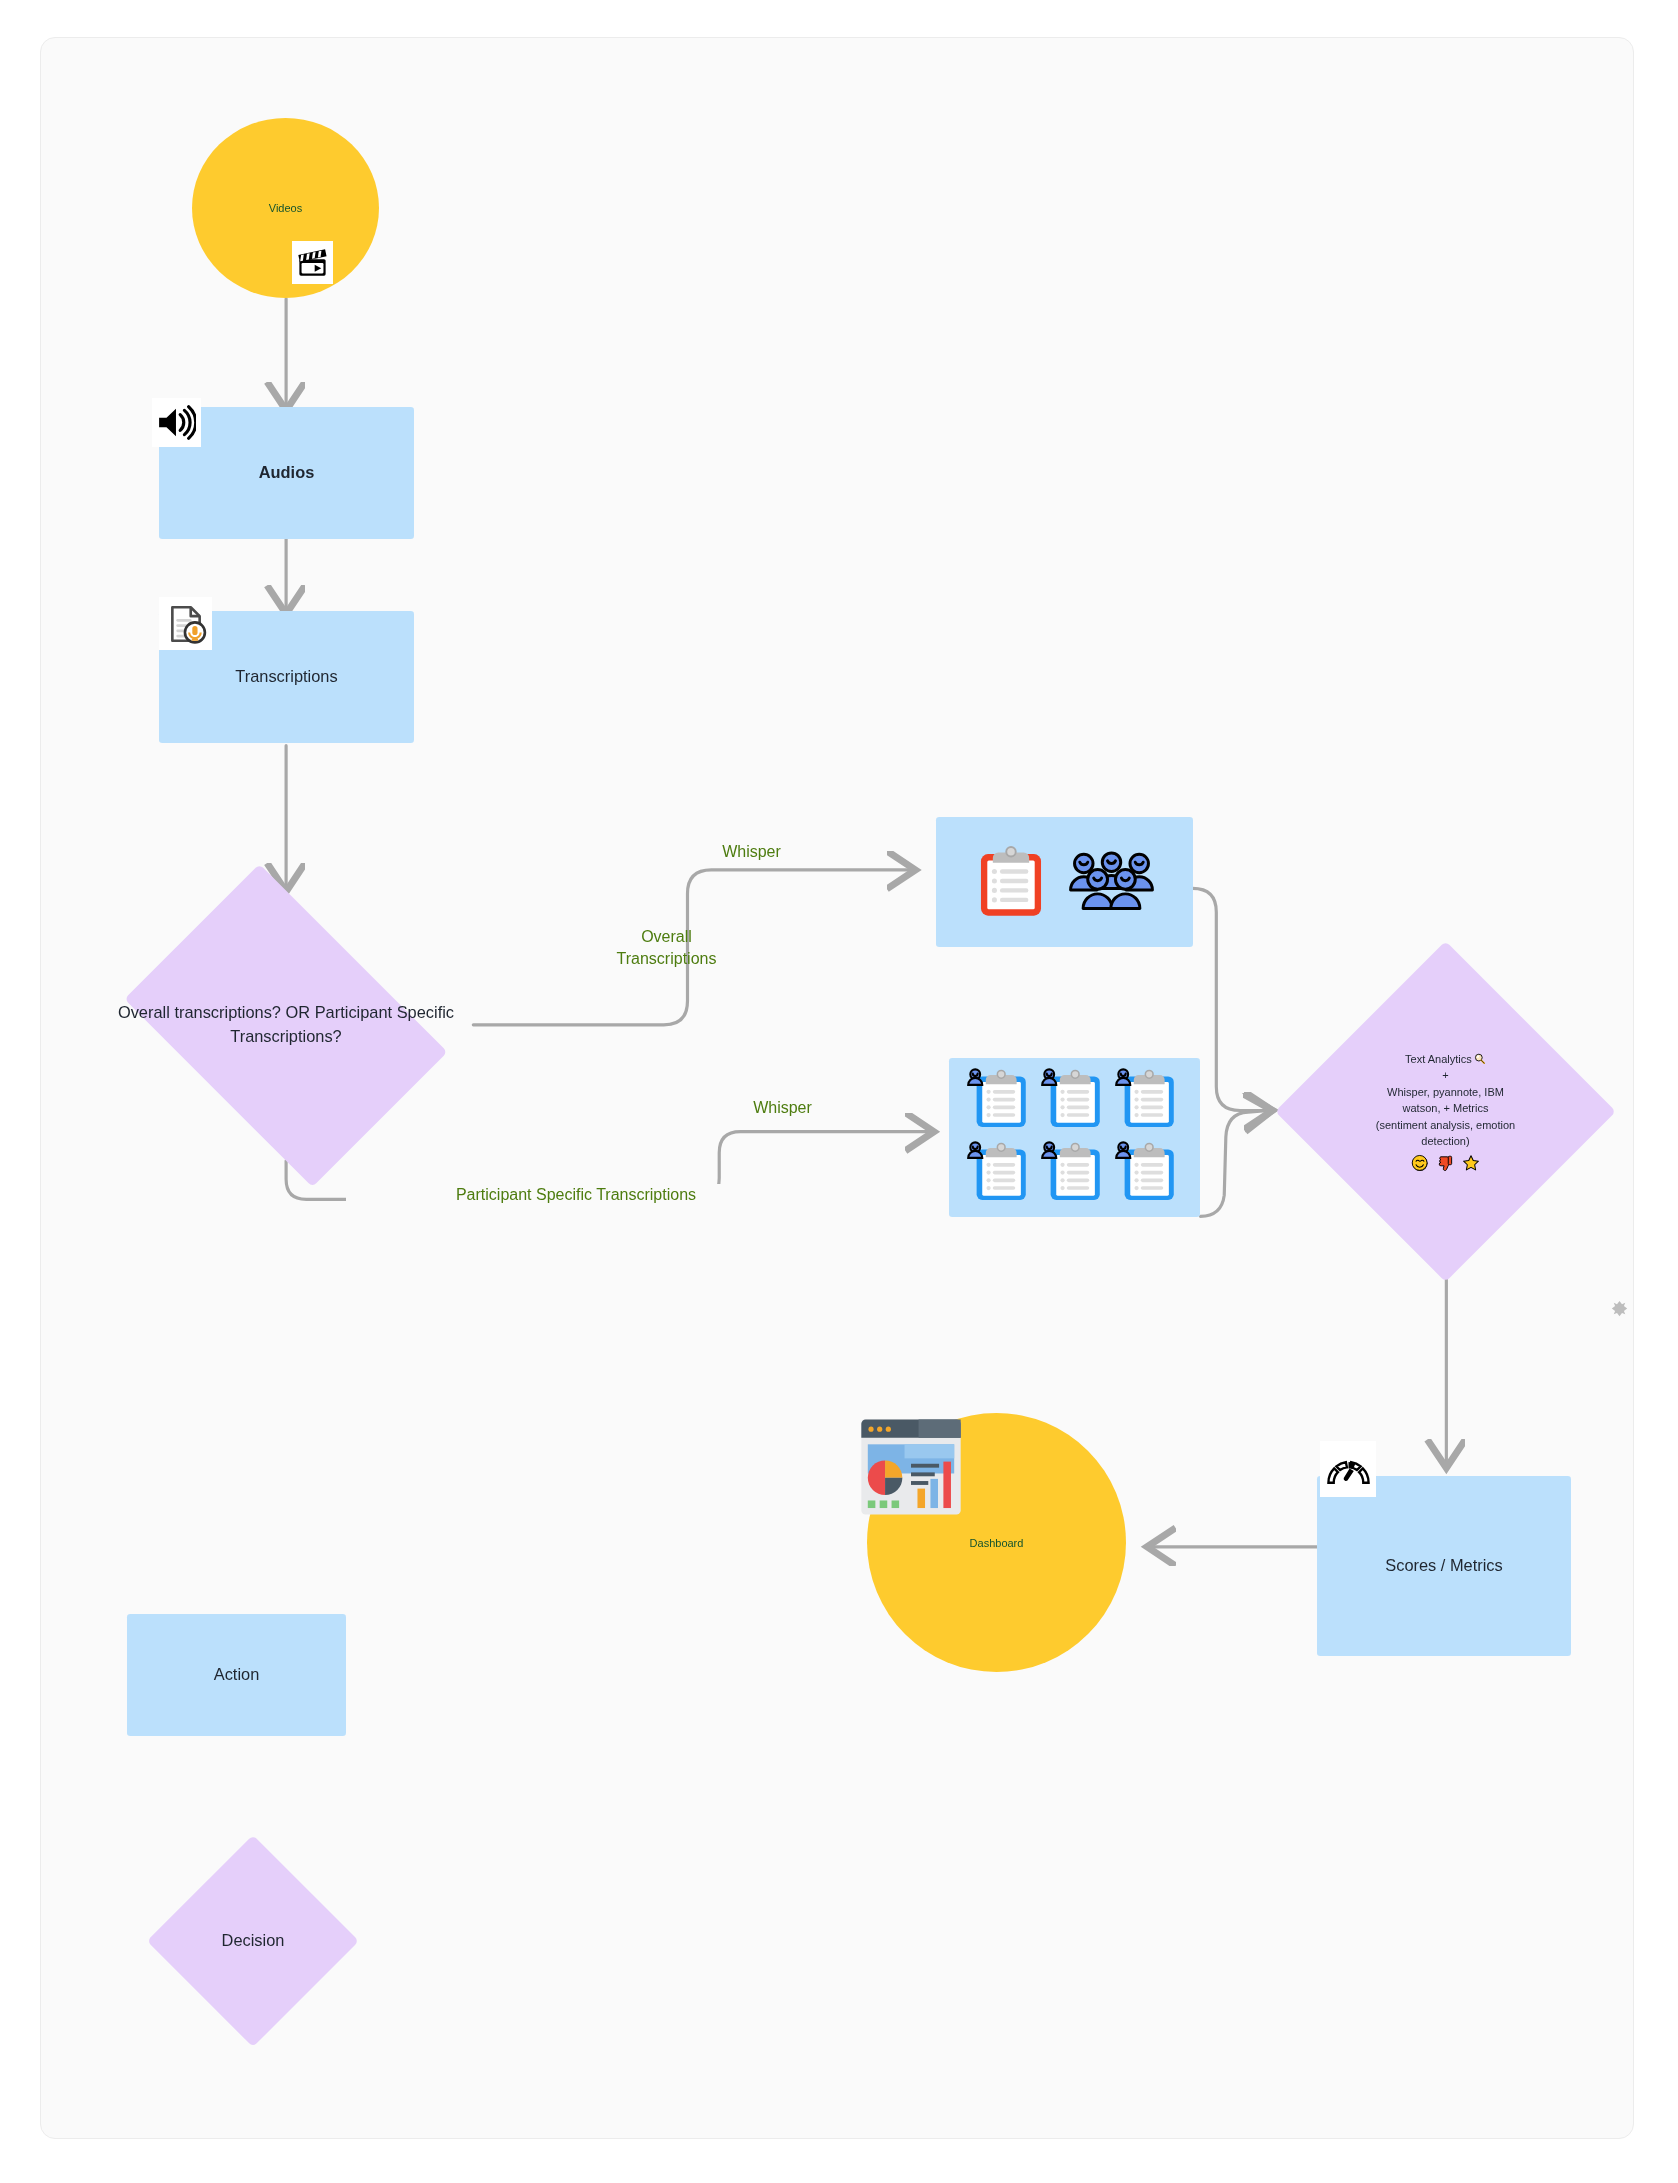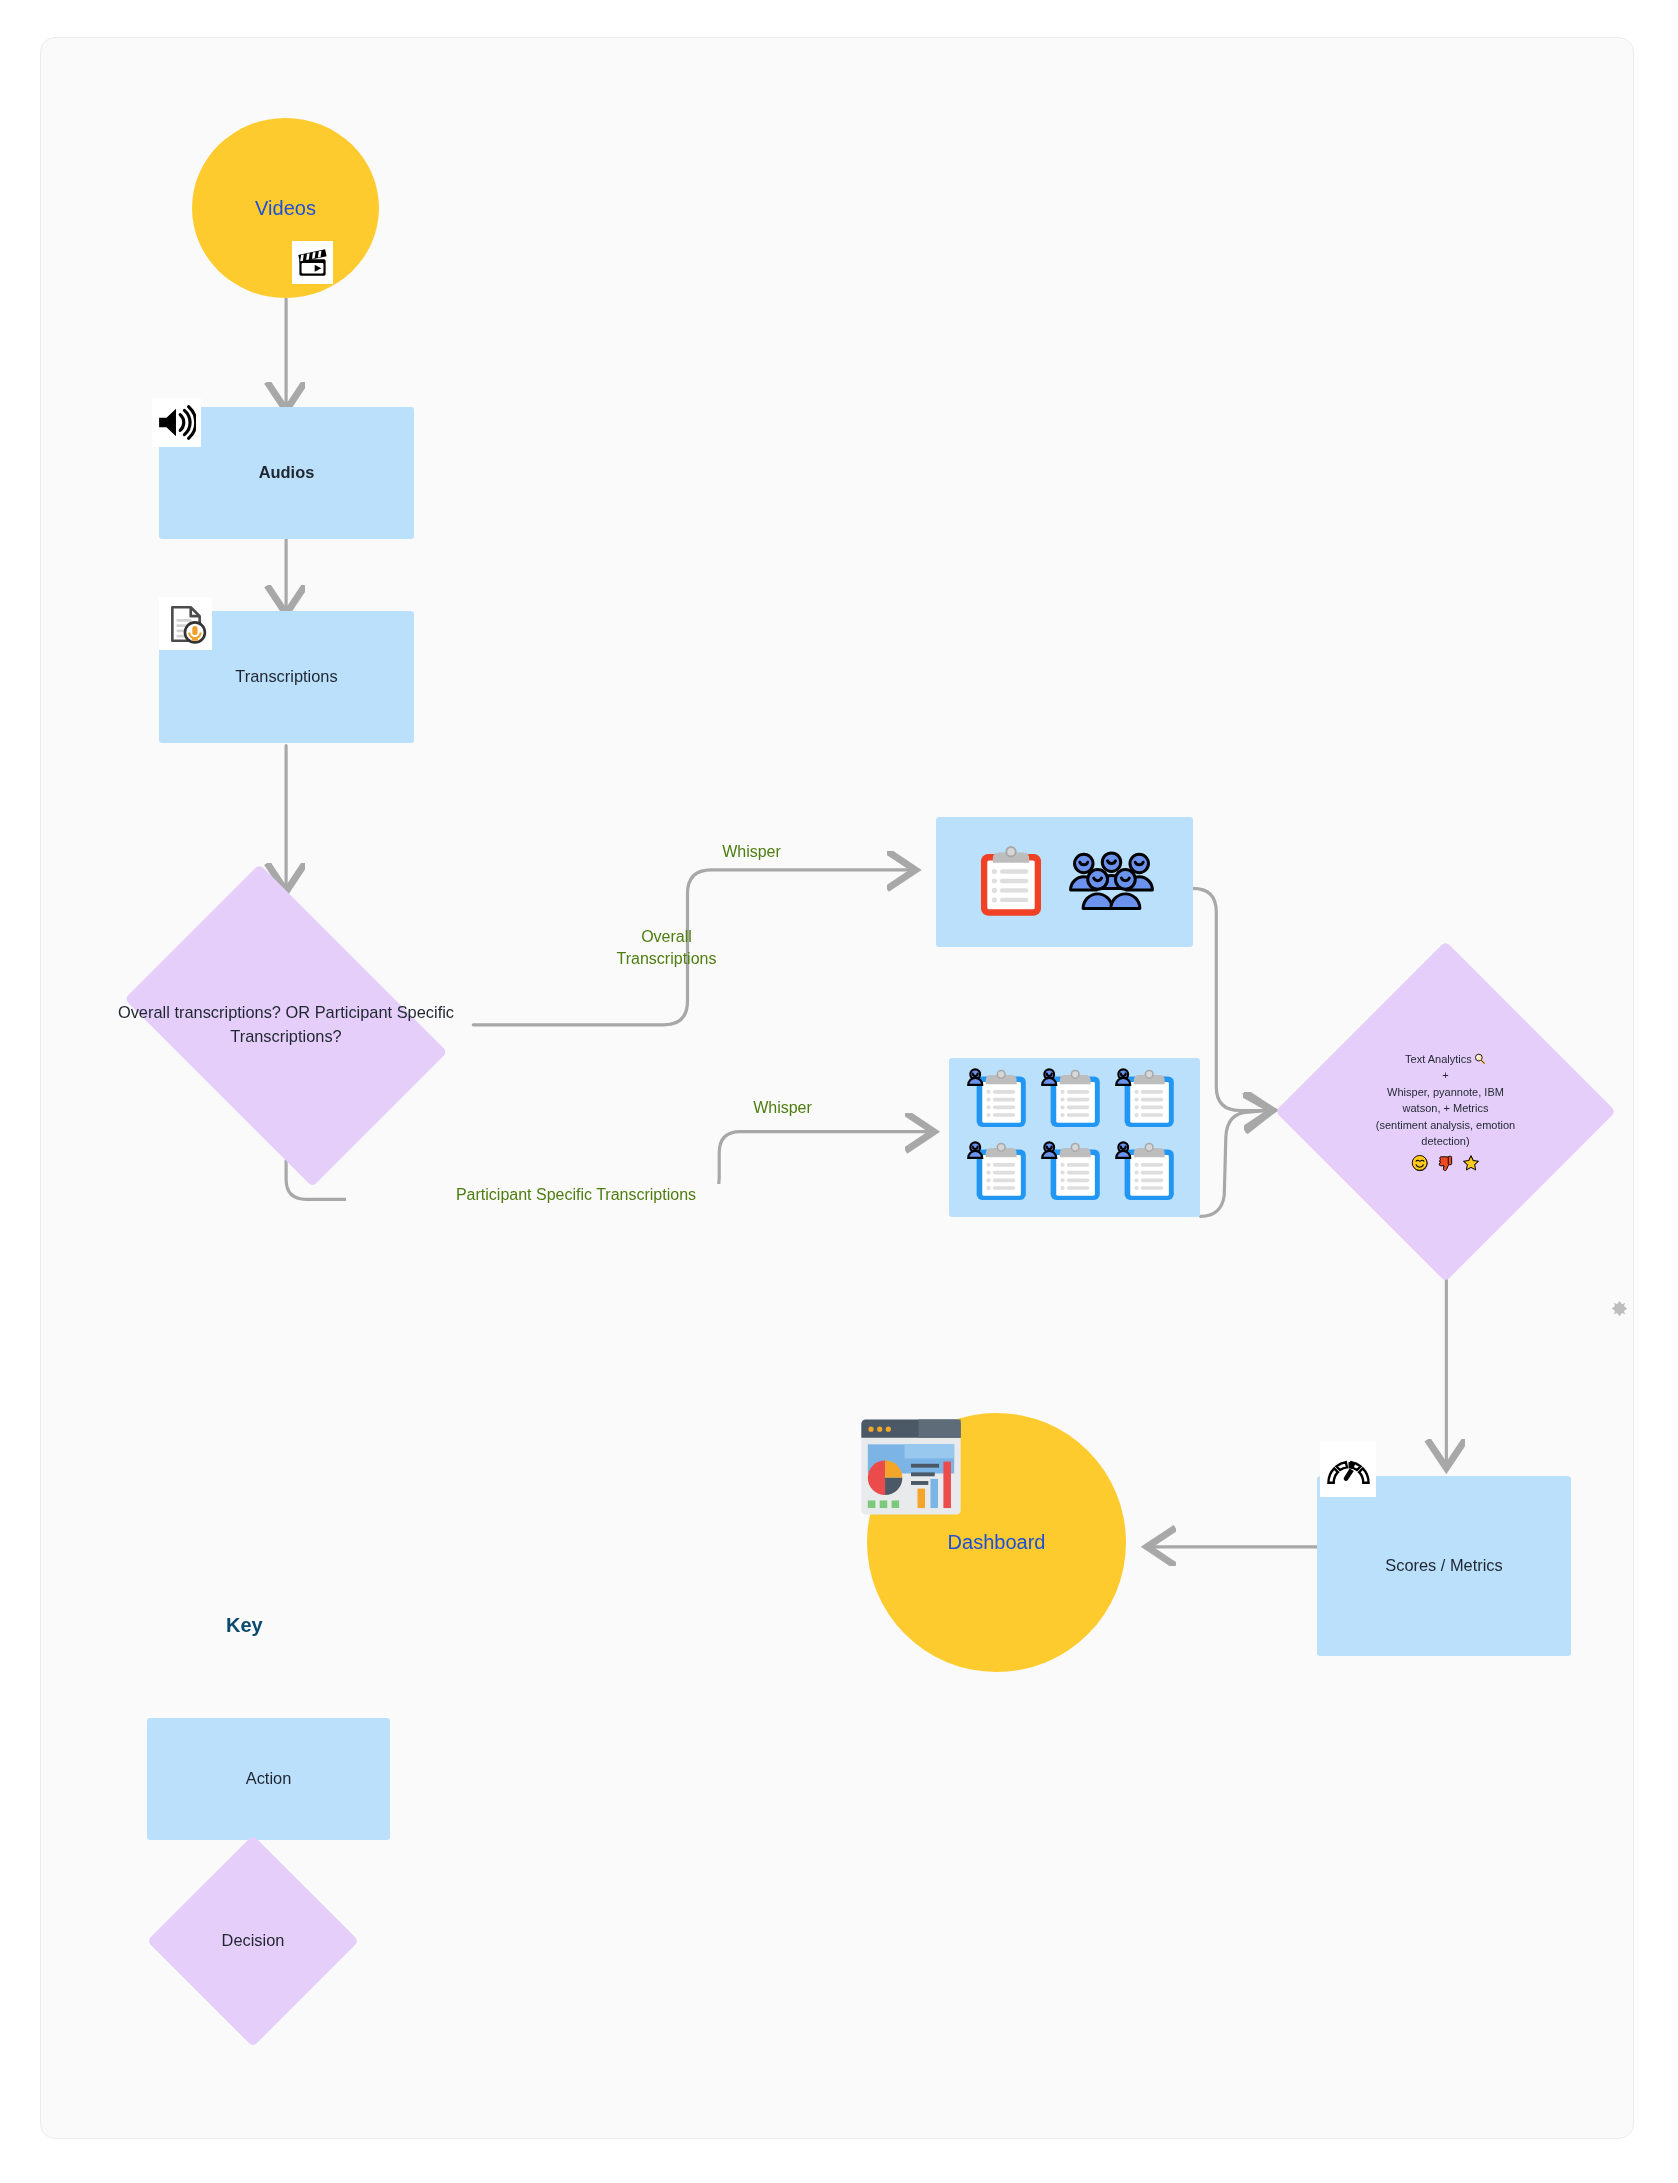--- a/index.html
+++ b/index.html
@@ -5,21 +5,21 @@
   html,body{margin:0;padding:0;background:#ffffff;}
   body{font-family:"Liberation Sans",sans-serif;}
   #root{position:relative;width:1678px;height:2183px;background:#ffffff;overflow:hidden;}
   #canvas{position:absolute;left:40px;top:37px;width:1592px;height:2100px;
           background:#fafafa;border:1.1px solid #ececec;border-radius:15px;}
   .abs{position:absolute;}
   
   .action-box{background:#bbe0fc;border-radius:3.2px;display:flex;align-items:center;justify-content:center;}
   .action-box .lbl{font-size:16.4px;color:#1f2630;text-align:center;line-height:1.3;}
   .circle{background:#fecb2e;border-radius:50%;display:flex;align-items:center;justify-content:center;}
-  .circle .lbl{font-size:20px;color:#1d4ed8;text-align:center;}
+  .circle .lbl{font-size:11px;color:#14532d;text-align:center;}
   .diamond-wrap{display:flex;align-items:center;justify-content:center;}
   .diamond-bg{position:absolute;left:0;top:0;width:100%;height:100%;}
   .diamond-bg i{position:absolute;left:14.64%;top:14.64%;width:70.7%;height:70.7%;
                 background:#e5cffa;transform:rotate(45deg);border-radius:5.3px;}
   .diamond-txt{position:relative;z-index:2;text-align:center;font-size:16.4px;color:#1f2630;line-height:1.45;}
   .edge-label{font-size:16px;color:#4d7c0f;text-align:center;line-height:1.35;white-space:pre-line;}
   .key-title{font-size:20px;font-weight:bold;color:#0c4a6e;}
   
   .iconbox{background:#ffffff;display:flex;align-items:center;justify-content:center;}
   svg{display:block;}
@@ -408,21 +408,21 @@
       <rect x="56" y="70" width="7" height="18" fill="#f4a62a"></rect>
       <g fill="#7bc97b">
           <rect x="10" y="81" width="7" height="7"></rect>
           <rect x="21" y="81" width="7" height="7"></rect>
           <rect x="32" y="81" width="7" height="7"></rect>
         </g>
     </svg>
   </div>
 
   <div class="abs key-title" style="left:226px;top:1614px;">Key</div>
-  <div class="abs action-box" style="left:127px;top:1718px;width:243px;height:122px;margin-left:20px;">
+  <div class="abs action-box" style="left:127px;top:1614px;width:219px;height:122px;">
     <span class="lbl">Action</span>
   </div>
   <div class="abs diamond-wrap" style="left:147px;top:1835px;width:212px;height:212px;">
     <div class="diamond-bg">
         <i></i>
       </div>
     <div class="diamond-txt">Decision</div>
   </div>
 
   <div class="abs" style="left:1608px;top:1298px;width:23px;height:23px;">

